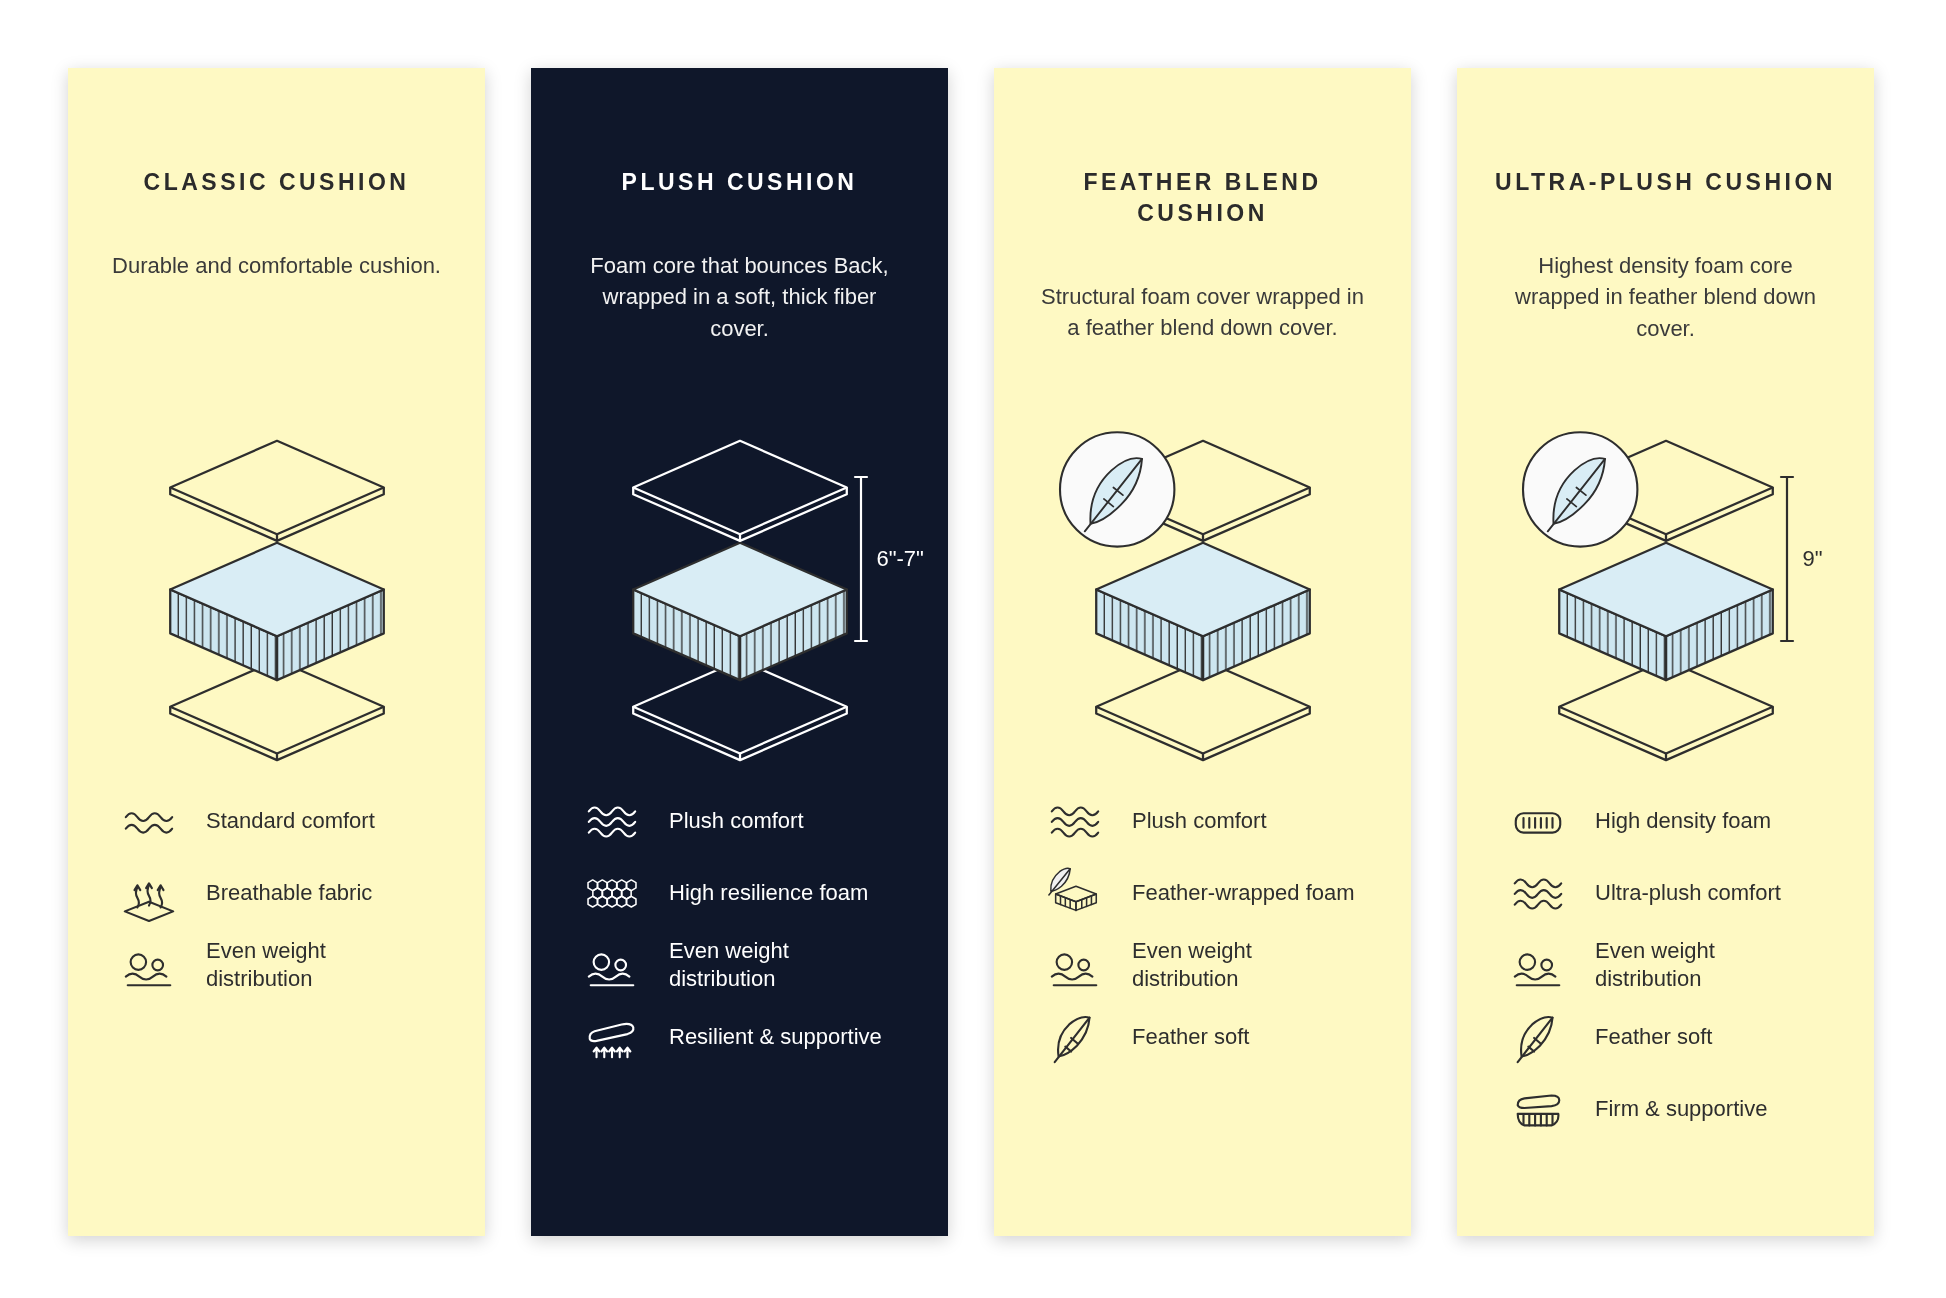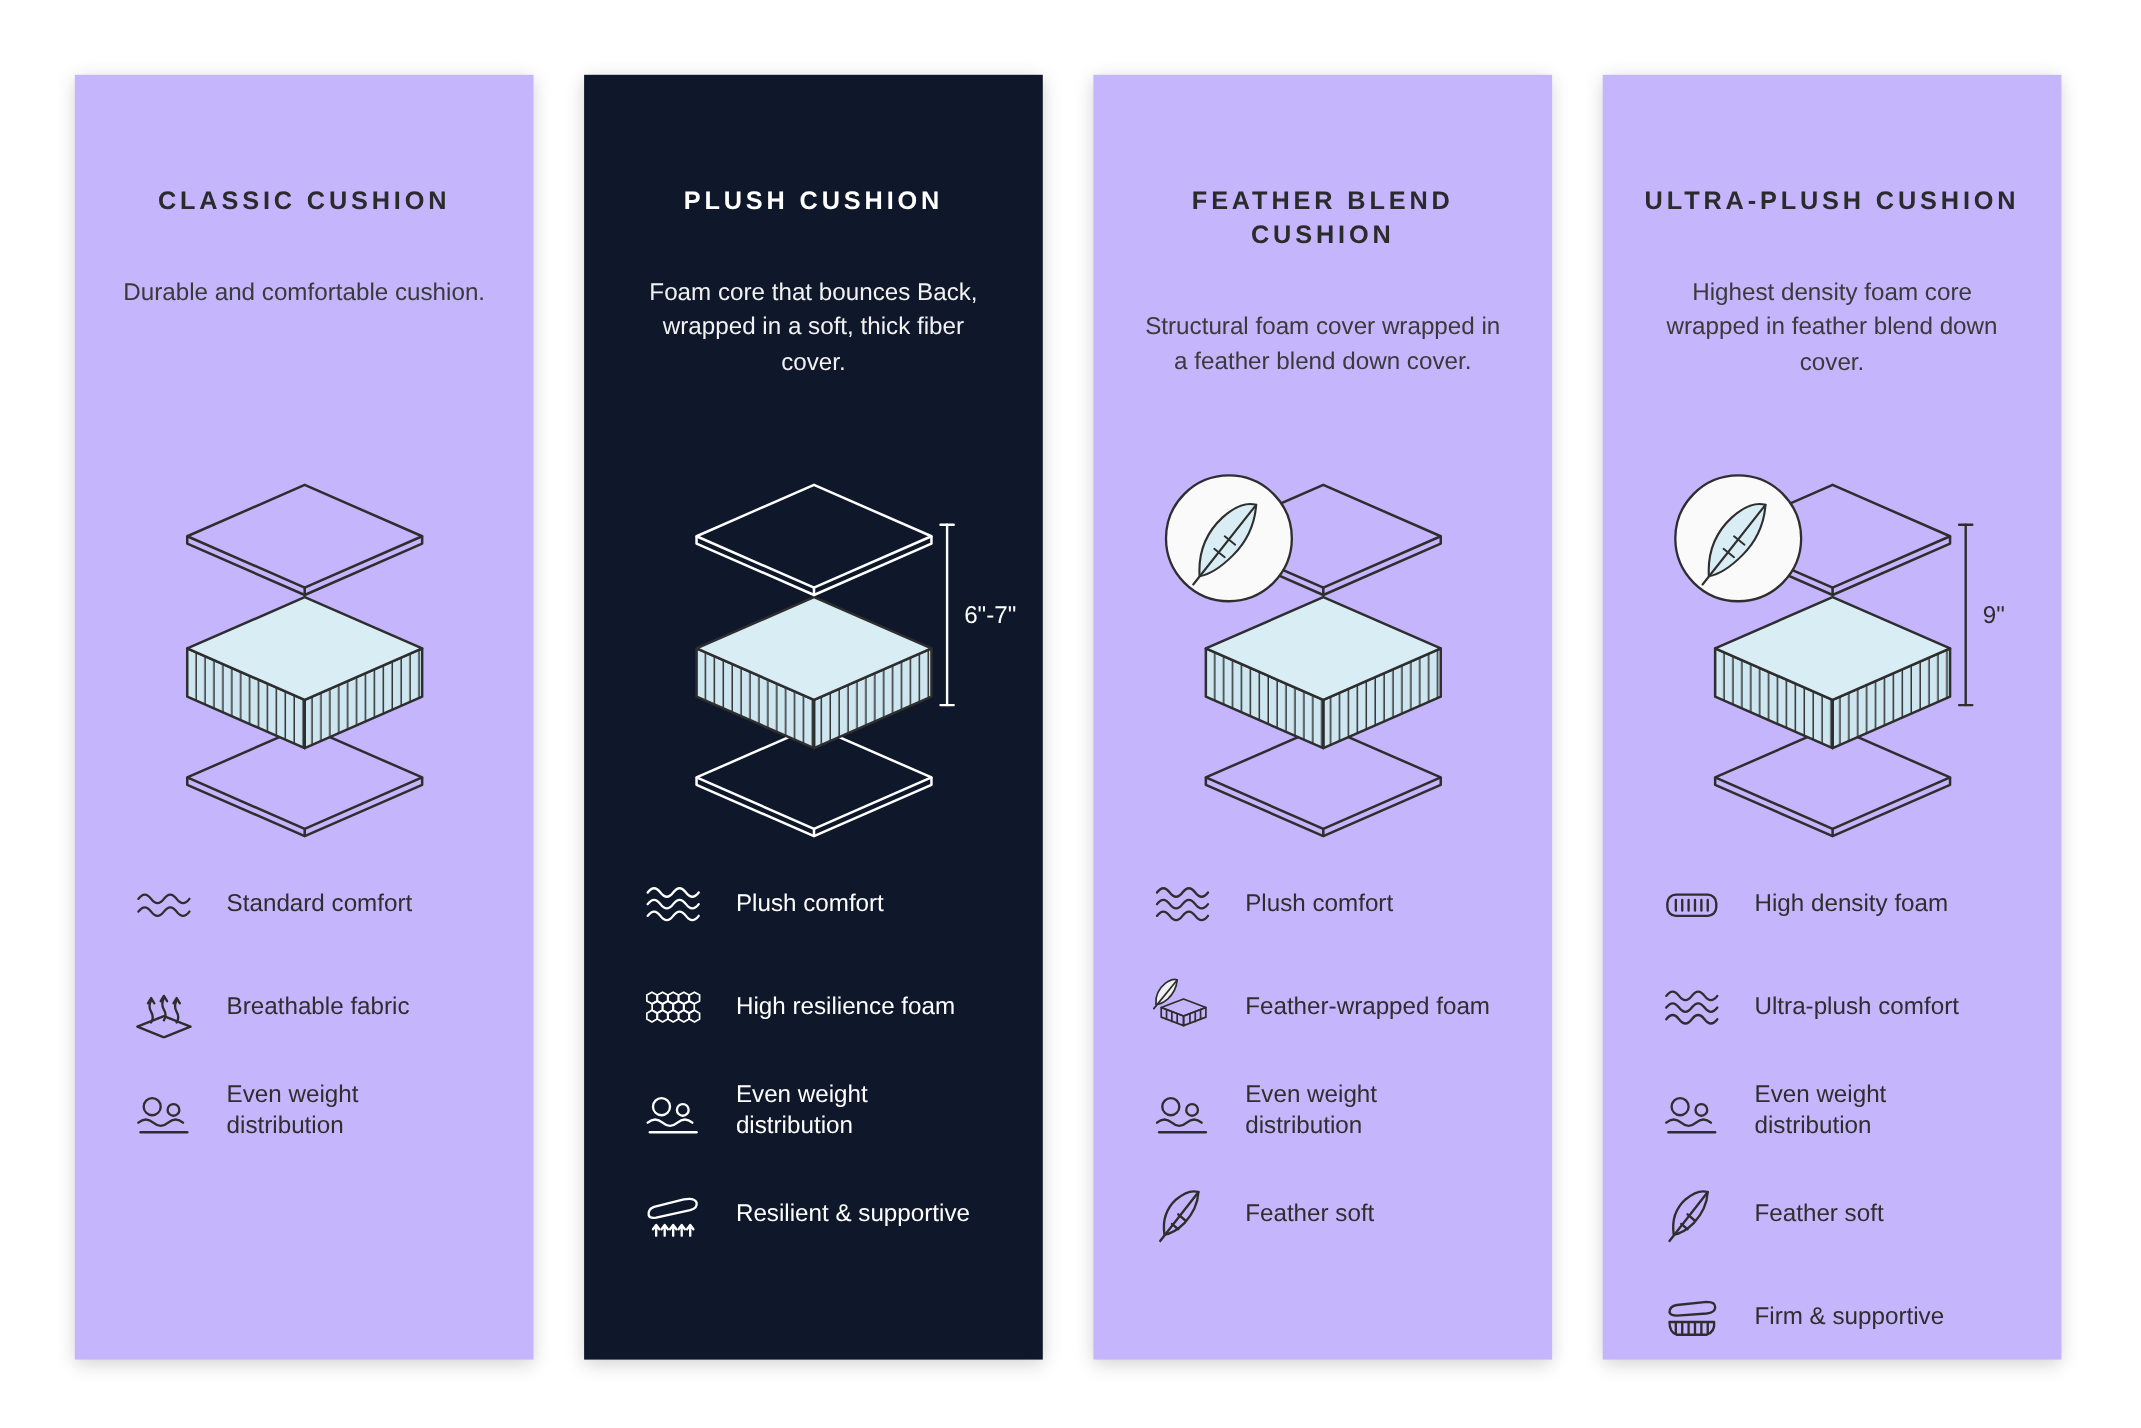--- a/index.html
+++ b/index.html
@@ -1,19 +1,19 @@
 <!DOCTYPE html>
 <html><head>
 <meta charset="utf-8">
 <style>
   html,body { margin:0; padding:0; background:#ffffff; }
   body { font-family:"Liberation Sans", sans-serif; color:#2e2e2e; }
   .board { width:1946px; height:1298px; box-sizing:border-box; padding:68px 68px 62px 68px;
            display:flex; gap:46px; background:#ffffff; }
-  .card { width:417px; height:1168px; box-sizing:border-box; background:#c4b5fd;
+  .card { width:417px; height:1168px; box-sizing:border-box; background:#fef9c3;
           box-shadow:0 4px 16px rgba(0,0,0,0.18); padding:0 36px; color:#2e2e2e;
           display:flex; flex-direction:column; }
   .card.dark { background:#0f172a; color:#ffffff; }
 
   .card-top { height:724px; box-sizing:border-box; padding-top:80px;
               display:flex; flex-direction:column; }
   .card-title { text-align:center; font-size:23px; font-weight:bold; letter-spacing:3.5px;
                 line-height:1.35; color:#2b2b2b; }
   .card.dark .card-title { color:#ffffff; }
   .card-desc { text-align:center; font-size:22px; line-height:1.42; margin-top:33px;
@@ -21,21 +21,21 @@
   .card.dark .card-desc { color:#f2f2f2; }
 
   .diagram-area { flex:1; display:flex; align-items:flex-end; justify-content:center; }
   .diagram { position:relative; width:286px; margin-bottom:28px; }
   .diagram svg { display:block; overflow:visible; }
 
   .height-indicator { position:absolute; left:256px; top:38px; display:flex;
                       align-items:center; gap:8px; }
   .height-indicator .dim-label { font-size:22px; white-space:nowrap; }
 
-  .features { display:flex; flex-direction:column; gap:36px; padding-left:14px; }
+  .features { display:flex; flex-direction:column; gap:14px; padding-left:14px; }
   .feature { display:flex; align-items:center; gap:26px; }
   .feature .icon { width:62px; flex:0 0 62px; }
   .feature .icon svg { display:block; width:62px; height:58px; }
   .feature .label { font-size:22px; line-height:1.27; max-width:224px; }
 
   .stroke { fill:none; stroke:currentColor; stroke-width:2.2; stroke-linecap:round; stroke-linejoin:round; }
   .stroke-thin { fill:none; stroke:currentColor; stroke-width:1.6; stroke-linecap:round; stroke-linejoin:round; }
 </style>
 </head>
 <body>

